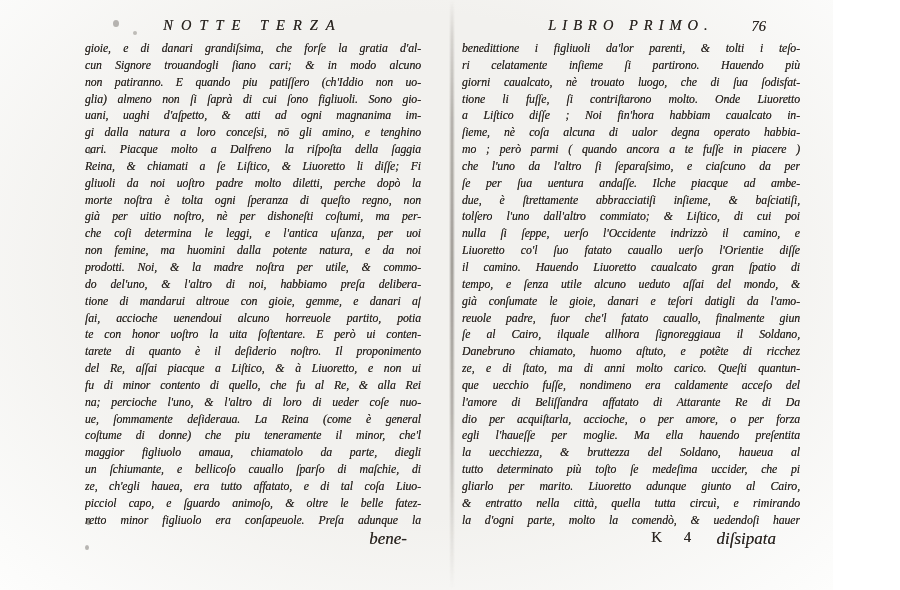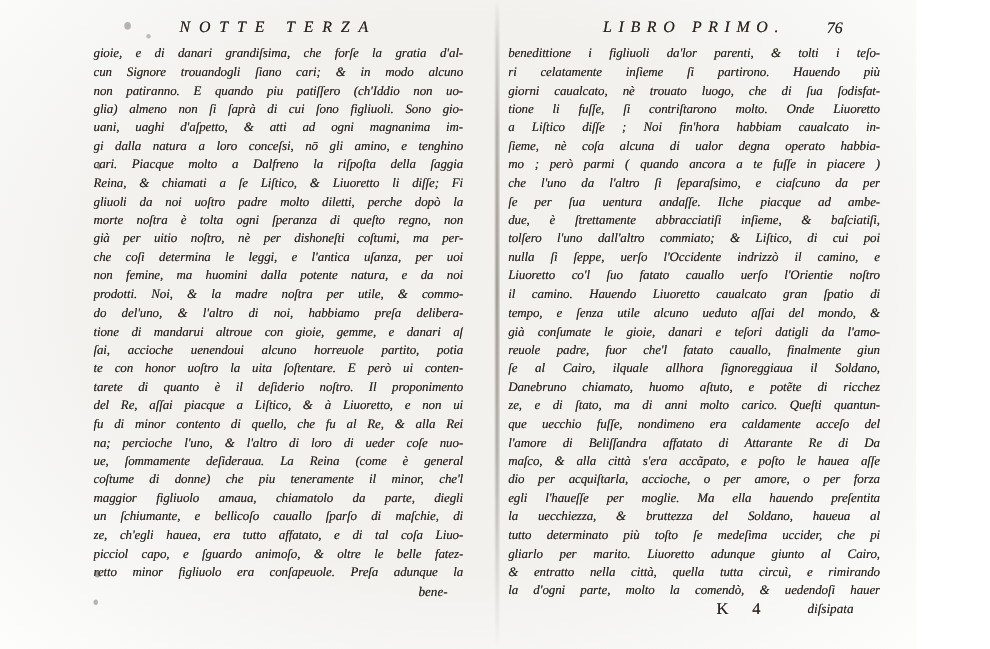--- a/index.html
+++ b/index.html
@@ -47,21 +47,21 @@
     font-size:11.8px;
     letter-spacing:-0.1px;
     text-align:justify;
     text-align-last:justify;
     text-shadow:0 0 0.55px rgba(42,37,33,0.7);
   }
   .catchword-row{
     position:relative;height:17px;
   }
   .catchword{
-    font-style:italic;font-size:12px;
+    font-style:italic;font-size:17px;
     text-shadow:0 0 0.55px rgba(42,37,33,0.7);
     margin-left:18px;
   }
   .page.left .catchword-row{text-align:right;padding-right:14px;}
   .signature{
     position:absolute;left:56%;
     font-style:normal;font-size:15px;
     word-spacing:18px;
     text-shadow:0 0 0.5px rgba(42,37,33,0.7);
   }
@@ -151,31 +151,30 @@
         <div class="line">giorni caualcato, nè trouato luogo, che di ſua ſodisfat-</div>
         <div class="line">tione li fuſſe, ſi contriſtarono molto.  Onde Liuoretto</div>
         <div class="line">a Liſtico diſſe ;  Noi fin'hora habbiam caualcato in-</div>
         <div class="line">ſieme, nè coſa alcuna di ualor degna operato habbia-</div>
         <div class="line">mo ; però parmi ( quando ancora a te fuſſe in piacere )</div>
         <div class="line">che l'uno da l'altro ſi ſeparaſsimo, e ciaſcuno da per</div>
         <div class="line">ſe per ſua uentura andaſſe.  Ilche piacque ad ambe-</div>
         <div class="line">due, è ſtrettamente abbracciatiſi inſieme, &amp; baſciatiſi,</div>
         <div class="line">tolſero l'uno dall'altro commiato; &amp; Liſtico, di cui poi</div>
         <div class="line">nulla ſi ſeppe, uerſo l'Occidente indrizzò il camino, e</div>
-        <div class="line">Liuoretto co'l ſuo fatato cauallo uerſo l'Orientie noſtro</div>
+        <div class="line">Liuoretto co'l ſuo fatato cauallo uerſo l'Orientie diſſe</div>
         <div class="line">il camino. Hauendo Liuoretto caualcato gran ſpatio di</div>
         <div class="line">tempo, e ſenza utile alcuno ueduto aſſai del mondo, &amp;</div>
         <div class="line">già conſumate le gioie, danari e teſori datigli da l'amo-</div>
         <div class="line">reuole padre, fuor che'l fatato cauallo, finalmente giun</div>
         <div class="line">ſe al Cairo, ilquale allhora ſignoreggiaua il Soldano,</div>
         <div class="line">Danebruno chiamato, huomo aſtuto, e potẽte di ricchez</div>
         <div class="line">ze, e di ſtato, ma di anni molto carico. Queſti quantun-</div>
         <div class="line">que uecchio fuſſe, nondimeno era caldamente acceſo del</div>
         <div class="line">l'amore di Beliſſandra affatato di Attarante Re di Da</div>
-        <div class="line">maſco, &amp; alla città s'era accãpato, e poſto le hauea aſſe</div>
         <div class="line">dio per acquiſtarla, accioche, o per amore, o per forza</div>
         <div class="line">egli l'haueſſe per moglie.  Ma ella hauendo preſentita</div>
         <div class="line">la uecchiezza, &amp; bruttezza del Soldano, haueua al</div>
         <div class="line">tutto determinato più toſto ſe medeſima uccider, che pi</div>
         <div class="line">gliarlo per marito. Liuoretto adunque giunto al Cairo,</div>
         <div class="line">&amp; entratto nella città, quella tutta circuì, e rimirando</div>
         <div class="line">la d'ogni parte, molto la comendò, &amp; uedendoſi hauer</div>
       </div>
     <div class="catchword-row">
       <span class="signature">K 4</span>

